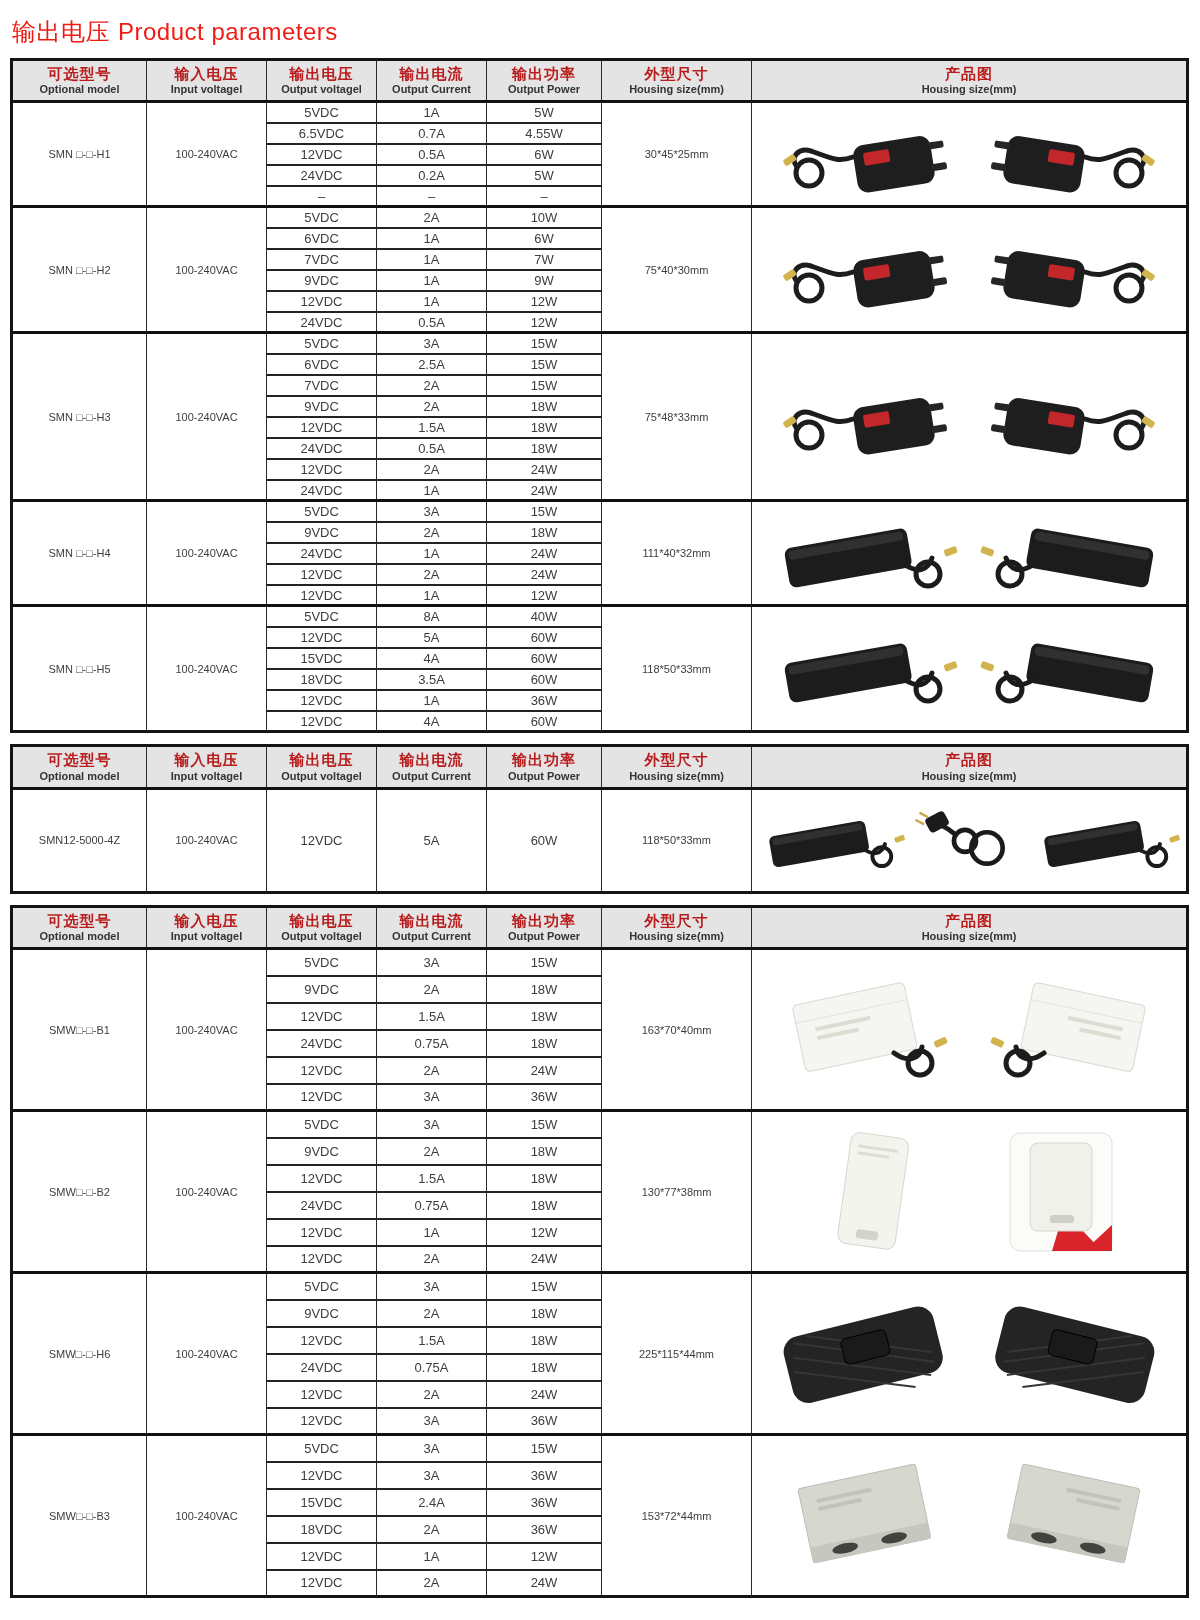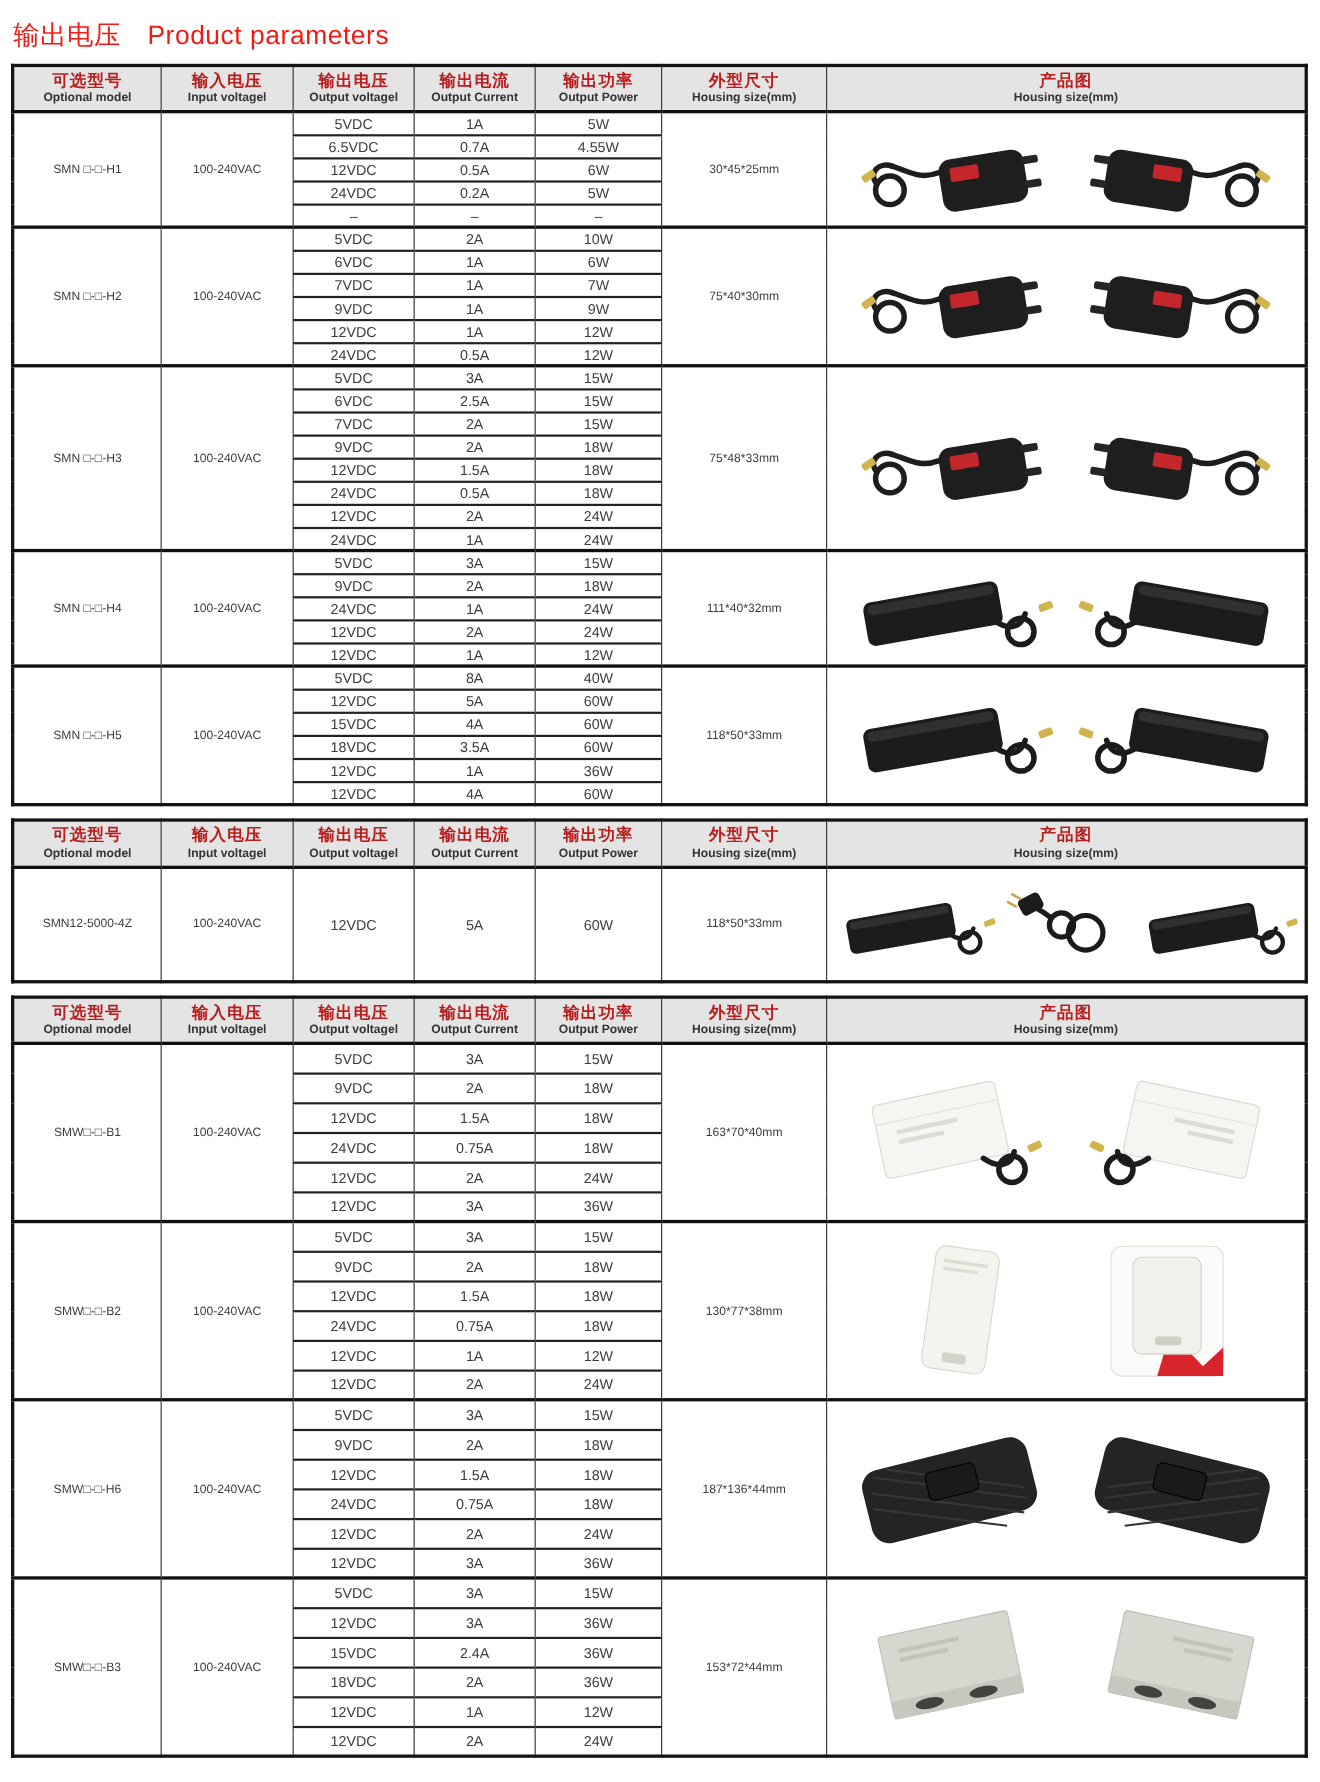--- a/index.html
+++ b/index.html
@@ -1,20 +1,20 @@
 <!DOCTYPE html>
 <html><head>
 <meta charset="utf-8">
 <style>
   * { box-sizing: border-box; }
   html,body { margin:0; padding:0; background:#fff; }
   body { width:1200px; height:1620px; font-family:"Liberation Sans","DejaVu Sans",sans-serif; }
   .page { padding:10px 12px 0 10px; }
   .title { margin:6px 0 10px 2px; font-size:24px; font-weight:500; letter-spacing:0.5px; }
-  .title .ten { margin-left:24px; }
+  .title .ten { margin-left:8px; }
   table.spec { border-collapse:collapse; table-layout:fixed; width:1176px; margin:0 0 11px 0; border:3px solid #141414; }
   table.spec th, table.spec td {
     border-left:1px solid #2a2a2a; border-right:1px solid #2a2a2a;
     border-top:2px solid #232323; border-bottom:2px solid #232323;
     text-align:center; vertical-align:middle; color:#3d3d3d; overflow:hidden;
   }
   table.spec thead th { background:#e4e4e4; border-bottom:3px solid #101010; padding:4px 0 5px; }
   th .zh { font-size:15px; font-weight:bold; color:#b91c1c; letter-spacing:1px; line-height:1.15; }
   th .en { font-size:11px; font-weight:bold; color:#333; line-height:1.1; margin-top:1px; }
   tr.group-first td { border-top:3px solid #101010; }
@@ -638,21 +638,21 @@
           <td class="cell-voltage">12VDC</td>
           <td class="cell-current">2A</td>
           <td class="cell-power">24W</td>
         </tr>
         <tr class="group-first">
           <td class="cell-model" rowspan="6">SMW□-□-H6</td>
           <td class="cell-input" rowspan="6">100-240VAC</td>
           <td class="cell-voltage">5VDC</td>
           <td class="cell-current">3A</td>
           <td class="cell-power">15W</td>
-          <td class="cell-housing" rowspan="6">187*136*44mm</td>
+          <td class="cell-housing" rowspan="6">225*115*44mm</td>
           <td class="cell-photo" rowspan="6">
             <div class="photo-wrap">
     <svg width="205" height="130" viewBox="0 0 205 130">
       <g transform="rotate(-14 102 65)">
         <rect x="26" y="32" width="154" height="68" rx="16" fill="#242424"></rect>
         <g stroke="#363636" stroke-width="2">
           <path d="M38 38 l132 52"></path>
                     <path d="M52 34 l118 46"></path>
           <path d="M34 52 l130 50"></path>
                     <path d="M32 66 l114 44"></path>

